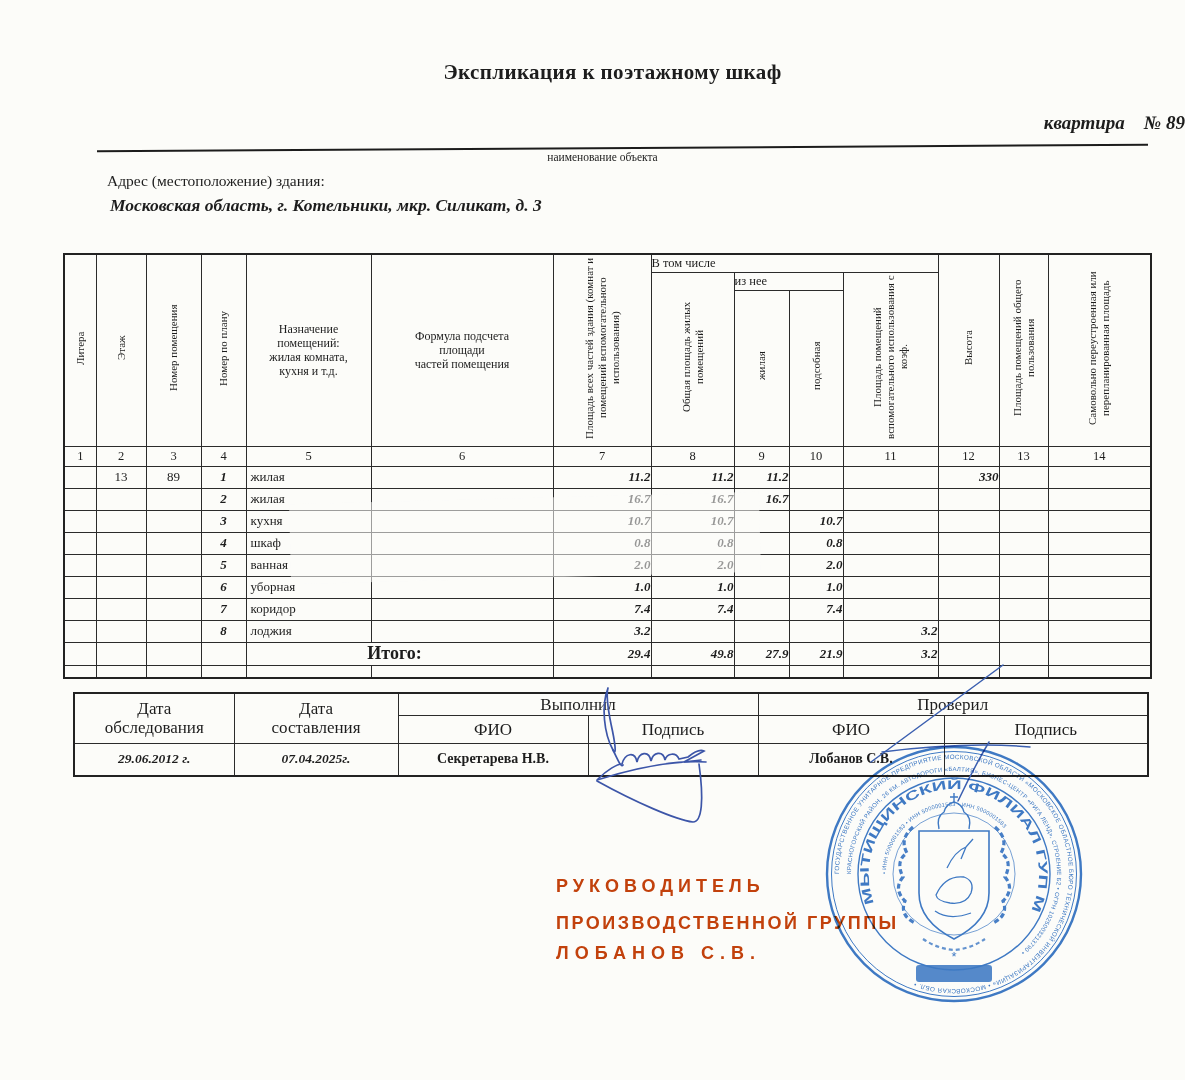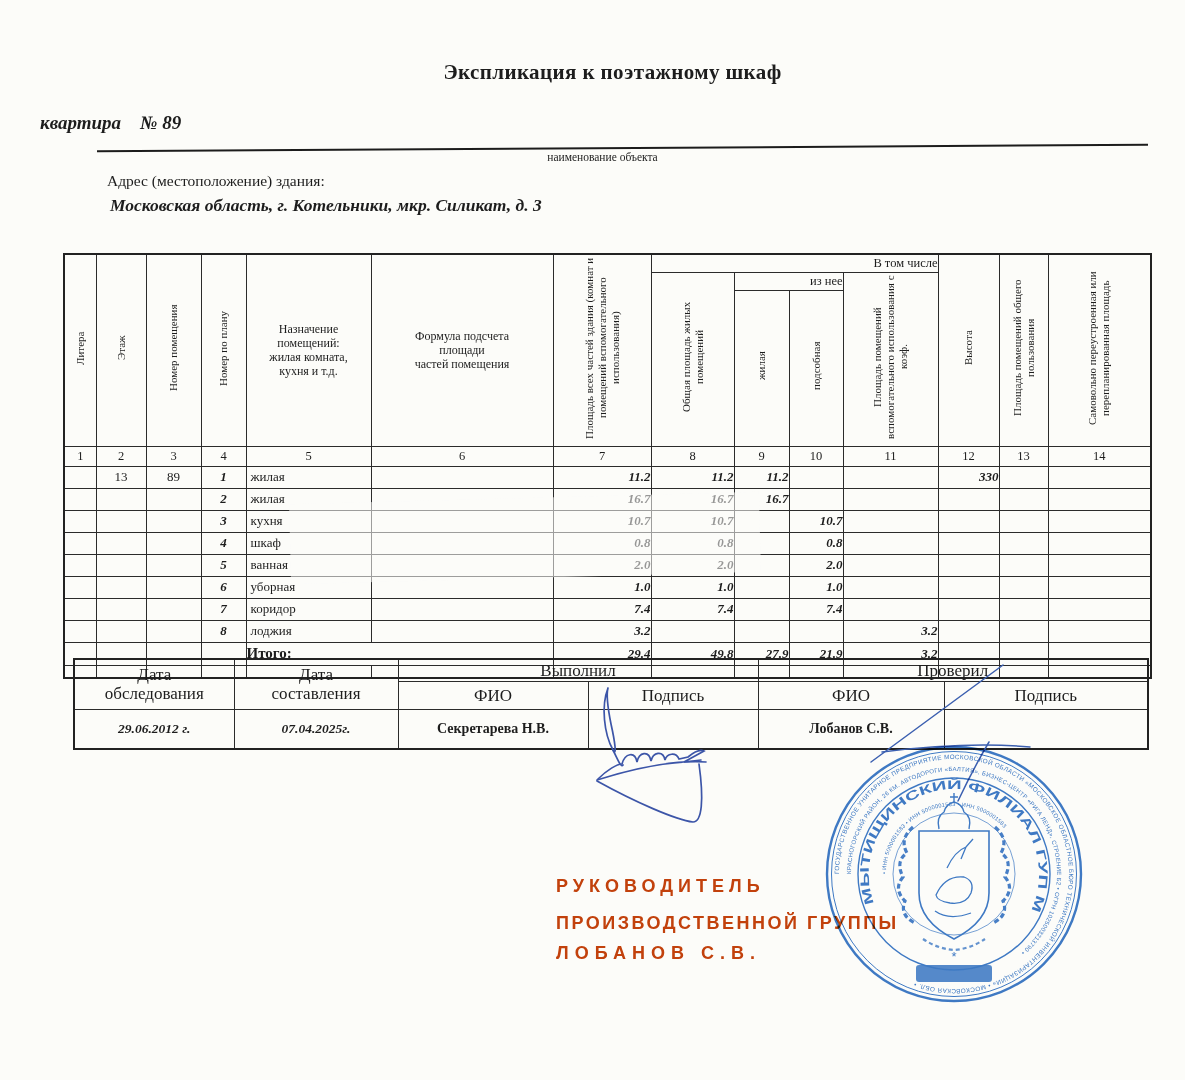--- a/index.html
+++ b/index.html
@@ -1,47 +1,47 @@
 <!DOCTYPE html>
 <html><head>
 <meta charset="utf-8">
 <style>
   html,body{margin:0;padding:0;background:#ffffff;}
   .page{position:relative;width:1185px;height:1080px;background:#fcfcf9;overflow:hidden;
         font-family:"Liberation Serif",serif;color:#1d1d1d;}
   .abs{position:absolute;}
   
   .doc-title{top:60px;left:40px;width:1145px;text-align:center;font-size:21px;font-weight:bold;letter-spacing:.4px;}
-  .doc-subtitle{top:112px;left:40px;width:1145px;text-align:left;font-size:19px;font-style:italic;font-weight:600;white-space:pre;}
+  .doc-subtitle{top:112px;left:40px;width:1145px;text-align:right;font-size:19px;font-style:italic;font-weight:600;white-space:pre;}
   .subtitle-rule{top:147px;left:97px;width:1051px;border-top:2px solid #1c1c1c;transform:rotate(-0.35deg);}
   .subtitle-caption{top:151px;left:10px;width:1185px;text-align:center;font-size:11.5px;color:#222;}
   .address-label{top:172px;left:107px;font-size:15.5px;}
   .address-value{top:195px;left:110px;font-size:17.5px;font-style:italic;font-weight:600;}
   
   table{border-collapse:collapse;table-layout:fixed;}
   .mt{left:63px;top:253px;width:1087px;border:2px solid #222;}
   .mt td{border:1px solid #2b2b2b;padding:0;overflow:hidden;vertical-align:middle;}
   tr.h1{height:18px;} tr.h2{height:18px;} tr.h3{height:156px;}
   tr.nums{height:20px;} tr.dr{height:22px;} tr.trtotal{height:23px;} tr.er{height:13px;}
-  .grp{font-size:12.5px;text-align:right;}
+  .grp{font-size:12.5px;text-align:left;}
   .hcell{font-size:12px;text-align:center;white-space:pre-line;line-height:14px;}
   td.vert{text-align:center;}
   td.vert span{display:inline-block;writing-mode:vertical-rl;transform:rotate(180deg);
                font-size:11px;line-height:13px;white-space:normal;}
   .vh186 span{height:184px;} .vh168 span{height:166px;} .vh150 span{height:148px;}
   td.colnum{font-size:12.5px;text-align:center;}
   td.val{font-style:italic;font-weight:bold;font-size:13px;text-align:right;}
   td.purpose{font-size:13px;text-align:left;padding-left:4px;}
   td.plan{font-style:italic;font-weight:600;font-size:13px;text-align:center;}
   td.plain{font-size:13px;text-align:center;}
-  td.total-label{font-weight:bold;font-size:15px;text-align:left;padding-right:10px;}
+  td.total-label{font-weight:bold;font-size:18px;text-align:center;padding-right:10px;}
   
-  .ft{left:73px;top:658px;width:1074px;border:2px solid #222;}
+  .ft{left:73px;top:692px;width:1074px;border:2px solid #222;}
   .ft td{border:1px solid #2b2b2b;padding:0;text-align:center;vertical-align:middle;overflow:hidden;}
-  tr.fr1{height:22px;} tr.fr2{height:28px;} tr.fr3{height:40px;}
+  tr.fr1{height:22px;} tr.fr2{height:28px;} tr.fr3{height:33px;}
   .flabel{font-size:17px;line-height:19px;white-space:pre-line;}
   .fdate{font-style:italic;font-weight:600;font-size:13.5px;}
   .fname{font-weight:600;font-size:14px;}
   
   .watermark{left:290px;top:498px;width:470px;height:80px;background:rgba(252,252,250,.55);
              transform:rotate(-1.5deg);pointer-events:none;}
   .ink-layer{left:0;top:0;width:1185px;height:1080px;pointer-events:none;}
   .stamp-caption{left:556px;top:876px;color:#c2410c;font-family:"Liberation Sans",sans-serif;}
   .stamp-caption .l1{font-size:18px;font-weight:bold;letter-spacing:5px;}
   .stamp-caption .l2{font-size:18px;font-weight:bold;letter-spacing:2.5px;margin-top:16px;}

